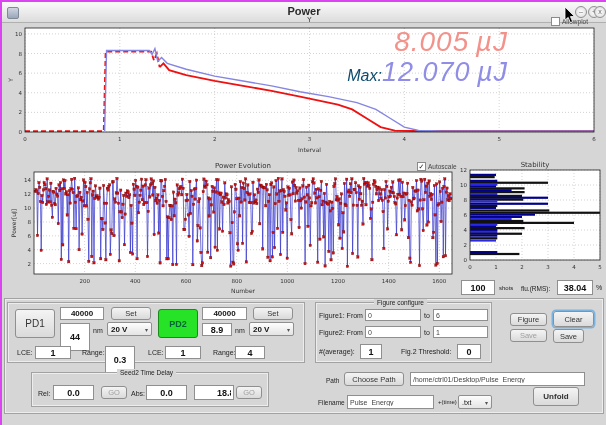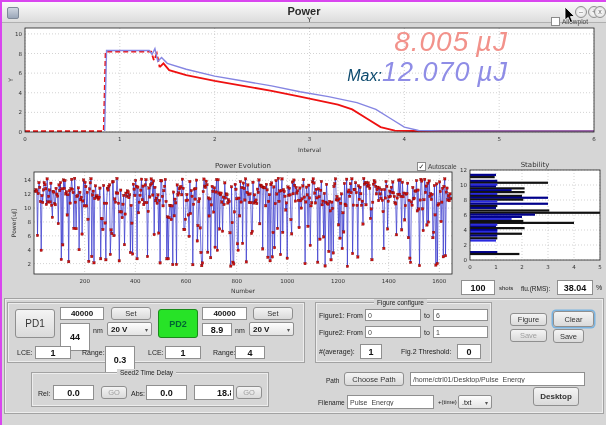--- a/index.html
+++ b/index.html
@@ -846,18 +846,18 @@
   <span class="lbl" style="left:324px;top:375px;font-size:6.5px;">Path</span>
   <div class="btn" style="left:342px;top:370px;width:60px;height:14px;">Choose Path</div>
   <input class="field left" style="left: 408px; top: 370px; width: 175px; height: 14px;" value="/home/ctrl01/Desktop/Pulse_Energy">
   <span class="lbl" style="left:316px;top:397px;font-size:6.5px;">Filename</span>
   <input class="field left" style="left: 345px; top: 393px; width: 87px; height: 14px;" value="Pulse_Energy">
   <span class="lbl" style="left:436px;top:397px;font-size:6px;">+(time)</span>
   <div class="dd" style="left:456px;top:393px;width:34px;height:14px;font-weight:normal;font-size:7px;">
     <span>.txt</span>
       <span class="arrow">▾</span>
   </div>
-  <div class="btn" style="left:531px;top:385px;width:46px;height:19px;font-size:8px;font-weight:bold;">Desktop</div>
+  <div class="btn" style="left:531px;top:385px;width:46px;height:19px;font-size:8px;font-weight:bold;">Unfold</div>
 
   <svg id="cursor" width="14" height="18">
     <polygon points="1,0 1,13 4.2,10.4 6.4,15.6 8.6,14.6 6.4,9.6 10.5,9.4" fill="#000" stroke="#fff" stroke-width="0.8"></polygon>
   </svg>
 </div>
 
 </body></html>

